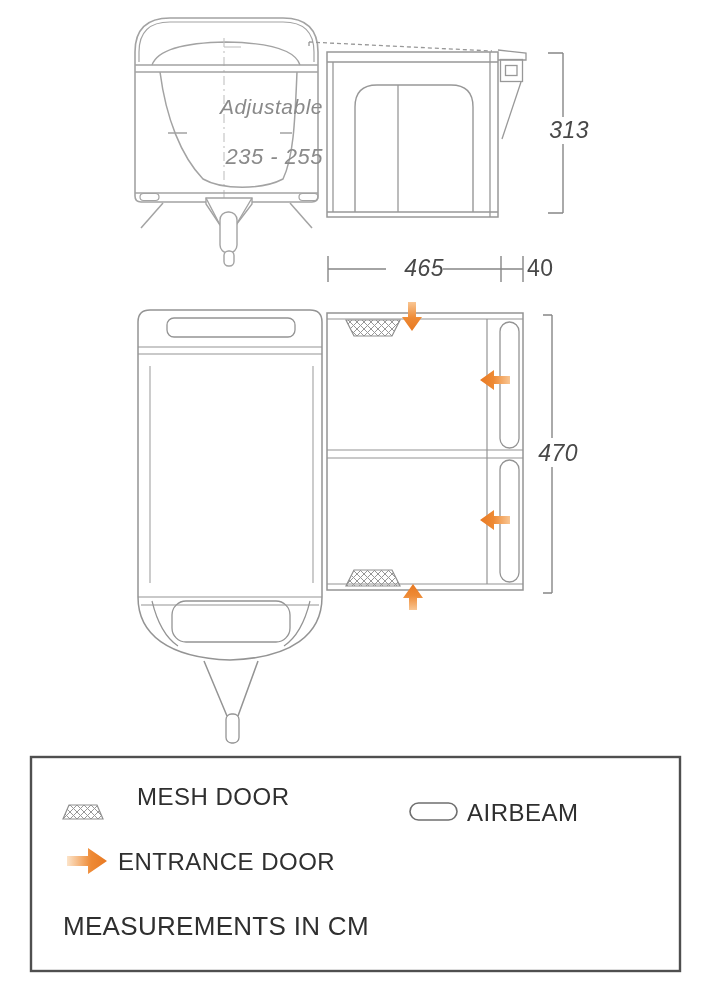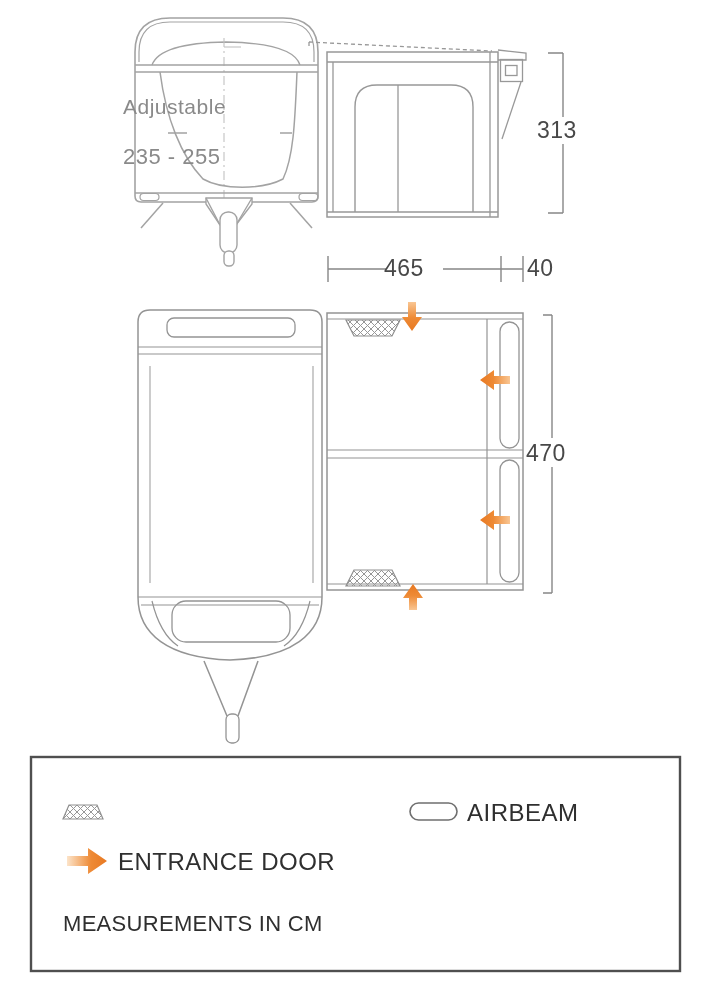--- a/index.html
+++ b/index.html
@@ -4,23 +4,23 @@
 <style>
   html,body{margin:0;padding:0;background:#ffffff;}
   .canvas{
     position:relative;width:709px;height:1000px;background:#ffffff;
     font-family:"Liberation Sans",sans-serif;overflow:hidden;
   }
   .canvas svg{position:absolute;left:0;top:0;}
   .lbl{position:absolute;white-space:nowrap;}
   .lbl-adjust{color:#8a8a8a;font-size:21px;letter-spacing:0.5px;}
   .lbl-dim{color:#484848;font-size:23px;letter-spacing:0.5px;}
-  .center{text-align:left;}
+  .center{text-align:right;font-style:italic;}
   .lbl-legend{color:#2f2f2f;font-size:24px;letter-spacing:0.5px;}
-  .lbl-note{color:#2f2f2f;font-size:22px;letter-spacing:0.3px;}
+  .lbl-note{color:#2f2f2f;font-size:26px;letter-spacing:0.3px;}
 </style>
 </head>
 <body>
 
 <div class="canvas">
 
   <svg width="709" height="1000" viewBox="0 0 709 1000">
     <defs>
       <pattern id="mesh" width="7" height="7" patternUnits="userSpaceOnUse">
         <path d="M0,0 L7,7 M7,0 L0,7" stroke="#979797" stroke-width="1" fill="none"></path>
@@ -153,17 +153,18 @@
   </svg>
 
   <div class="lbl lbl-adjust center" style="left:123px;top:95px;width:200px;">Adjustable</div>
   <div class="lbl lbl-adjust center" style="left:123px;top:120px;width:200px;font-size:22px;margin-top:24px;">235 - 255</div>
 
   <div class="lbl lbl-dim center" style="left:384px;top:255px;width:60px;">465</div>
   <div class="lbl lbl-dim" style="left:527px;top:255px;">40</div>
   <div class="lbl lbl-dim center" style="left:537px;top:117px;width:52px;background:#ffffff;">313</div>
   <div class="lbl lbl-dim center" style="left:526px;top:440px;width:52px;background:#ffffff;">470</div>
 
+  <div class="lbl lbl-legend" style="left:137px;top:783px;">MESH DOOR</div>
   <div class="lbl lbl-legend" style="left:467px;top:799px;">AIRBEAM</div>
   <div class="lbl lbl-legend" style="left:118px;top:848px;">ENTRANCE DOOR</div>
   <div class="lbl lbl-note" style="left:63px;top:911px;">MEASUREMENTS IN CM</div>
 
 </div>
 
 </body></html>

